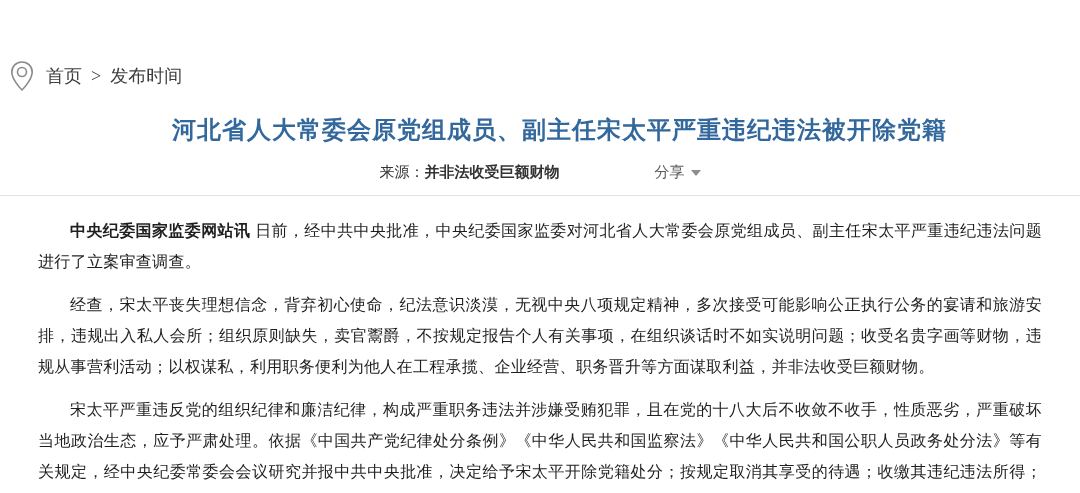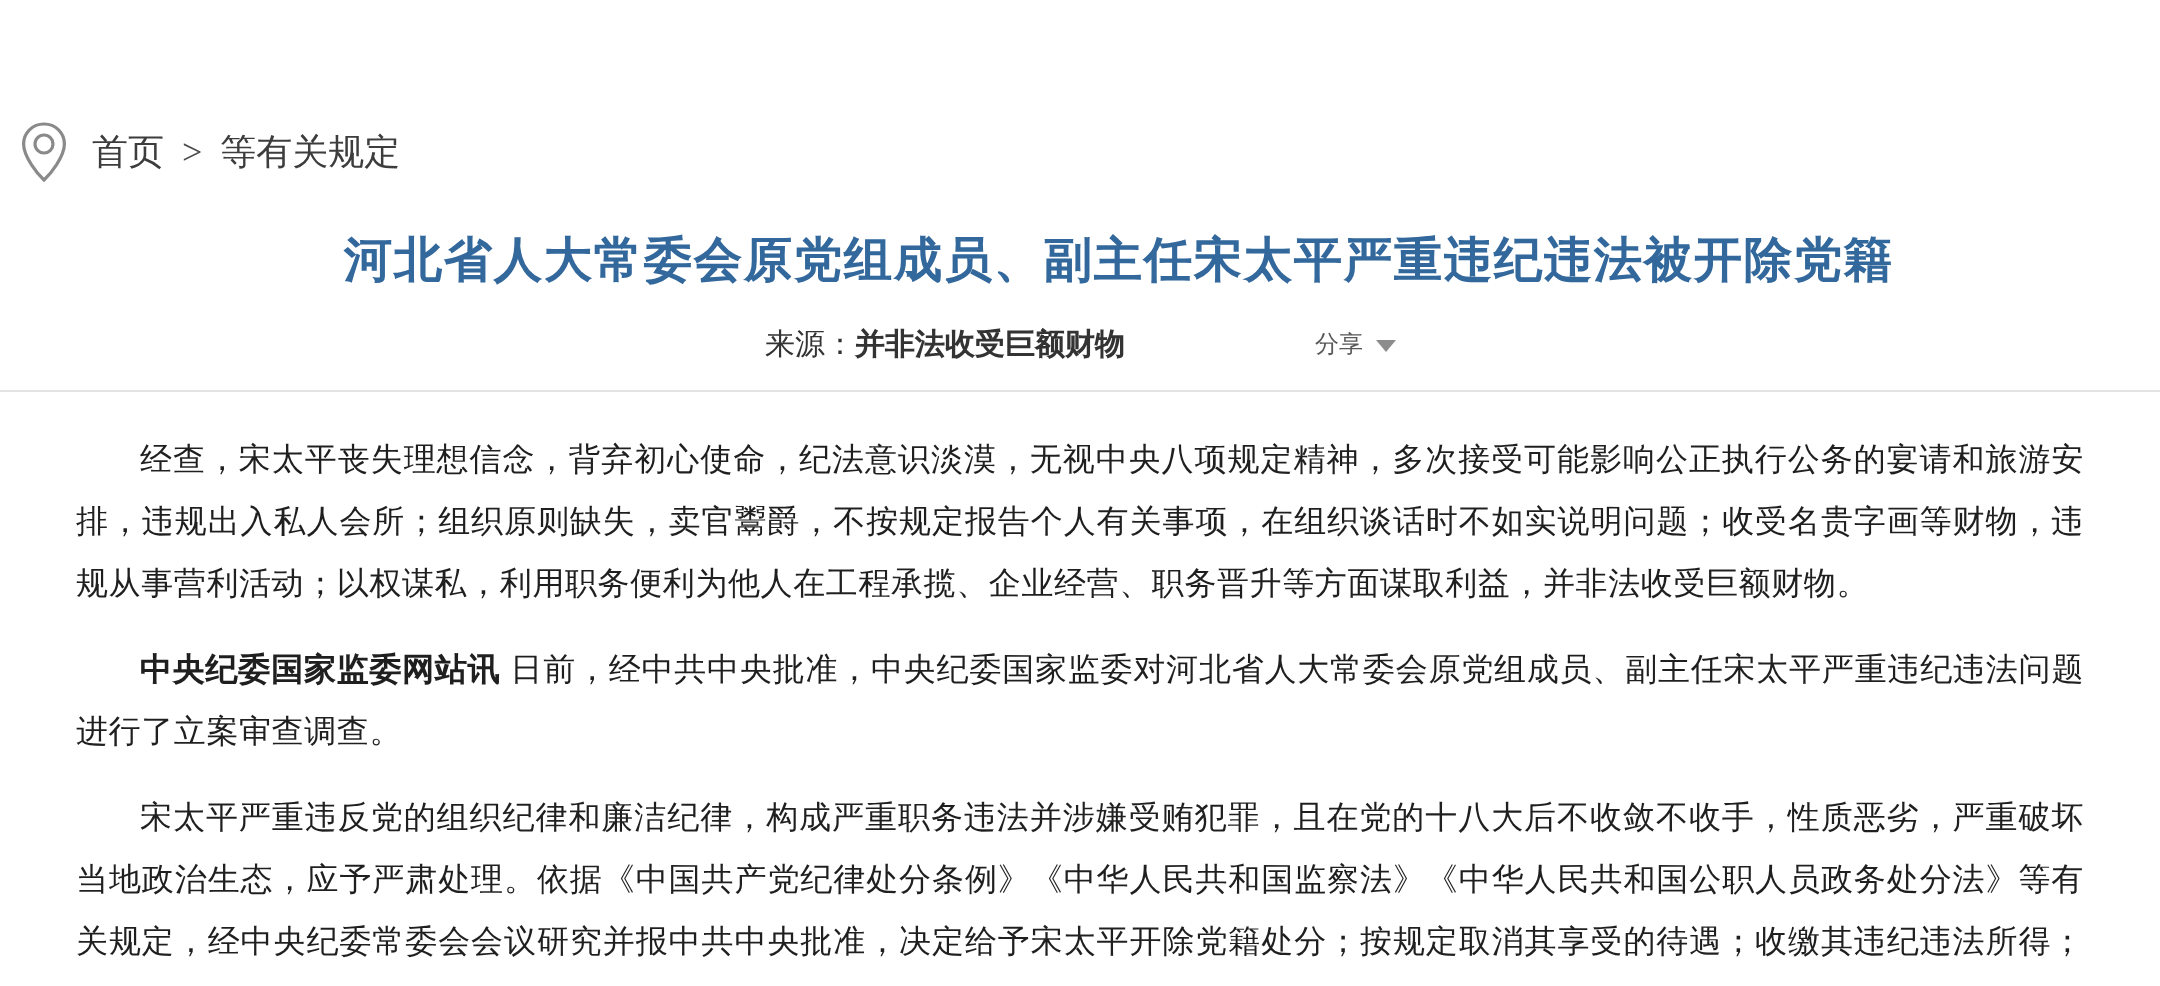--- a/index.html
+++ b/index.html
@@ -51,21 +51,21 @@
   .meta .pub-value { font-weight: normal; font-family: "Liberation Serif", "DejaVu Serif", serif; font-size: 15.5px; }
   .share-btn {
     margin-left: 95px;
     display: inline-flex;
     align-items: center;
     color: #595959;
     font-weight: normal;
     cursor: pointer;
     background: none;
     border: none;
-    font-size: 12px;
+    font-size: 15px;
     font-family: inherit;
   }
   .share-btn .tri {
     display: inline-block;
     width: 0; height: 0;
     margin-left: 6px;
     border-left: 5px solid transparent;
     border-right: 5px solid transparent;
     border-top: 6px solid #8c8c8c;
   }
@@ -97,36 +97,36 @@
 
 <div class="page">
 
   <div class="breadcrumb">
     <svg class="pin" viewBox="0 0 26 32">
       <path d="M13 2 C7.2 2 2.8 6.4 2.8 12 C2.8 18.5 10 27.2 13 30 C16 27.2 23.2 18.5 23.2 12 C23.2 6.4 18.8 2 13 2 Z" fill="none" stroke="#8a8a8a" stroke-width="1.6"></path>
       <circle cx="13" cy="12" r="4.5" fill="none" stroke="#8a8a8a" stroke-width="1.6"></circle>
     </svg>
     <a>首页</a>
     <span class="sep">&gt;</span>
-    <a>等有关规定</a>
+    <a>发布时间</a>
   </div>
 
   <h1 class="article-title">河北省人大常委会原党组成员、副主任宋太平严重违纪违法被开除党籍</h1>
 
   <div class="meta">
     <span class="src-group">
       <span class="label">来源：</span><span class="value">并非法收受巨额财物</span>
     </span>
     <button class="share-btn">
       <span>分享</span>
       <span class="tri"></span>
     </button>
   </div>
 
   <hr class="divider">
 
   <div class="content">
+    <p><span class="lead">中央纪委国家监委网站讯</span><span> 日前，经中共中央批准，中央纪委国家监委对河北省人大常委会原党组成员、副主任宋太平严重违纪违法问题进行了立案审查调查。</span></p>
     <p><span>经查，宋太平丧失理想信念，背弃初心使命，纪法意识淡漠，无视中央八项规定精神，多次接受可能影响公正执行公务的宴请和旅游安排，违规出入私人会所；组织原则缺失，卖官鬻爵，不按规定报告个人有关事项，在组织谈话时不如实说明问题；收受名贵字画等财物，违规从事营利活动；以权谋私，利用职务便利为他人在工程承揽、企业经营、职务晋升等方面谋取利益，并非法收受巨额财物。</span></p>
-    <p><span class="lead">中央纪委国家监委网站讯</span><span> 日前，经中共中央批准，中央纪委国家监委对河北省人大常委会原党组成员、副主任宋太平严重违纪违法问题进行了立案审查调查。</span></p>
     <p><span>宋太平严重违反党的组织纪律和廉洁纪律，构成严重职务违法并涉嫌受贿犯罪，且在党的十八大后不收敛不收手，性质恶劣，严重破坏当地政治生态，应予严肃处理。依据《中国共产党纪律处分条例》《中华人民共和国监察法》《中华人民共和国公职人员政务处分法》等有关规定，经中央纪委常委会会议研究并报中共中央批准，决定给予宋太平开除党籍处分；按规定取消其享受的待遇；收缴其违纪违法所得；将其涉嫌犯罪问题移送检察机关依法审查起诉，所涉财物一并移送。</span></p>
   </div>
 
 </div>
 
 </body></html>

